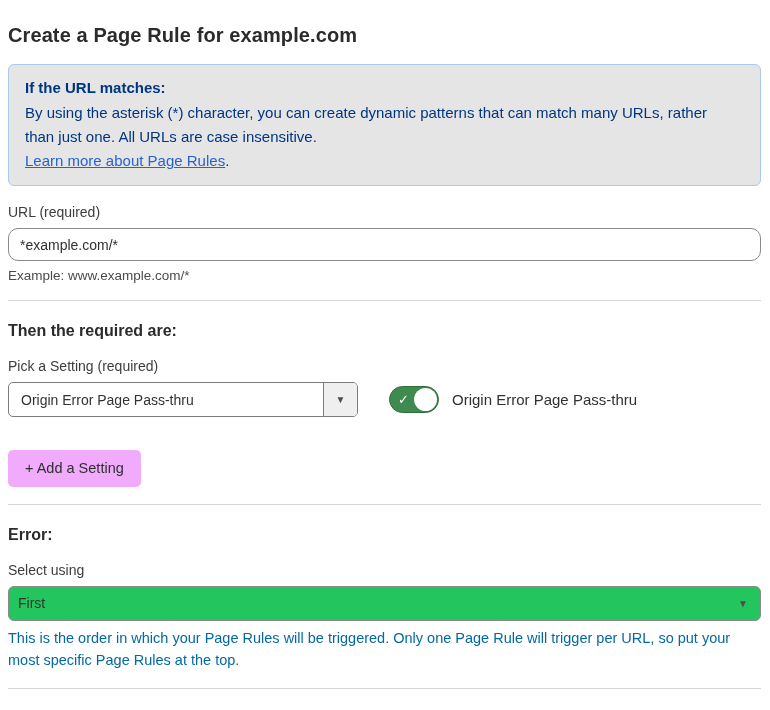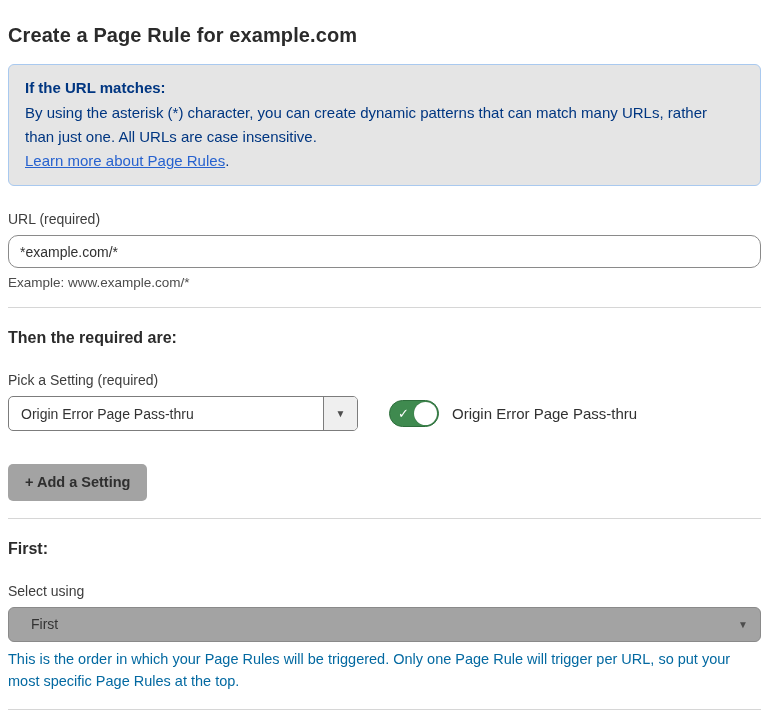--- a/index.html
+++ b/index.html
@@ -37,21 +37,21 @@
   .info-link {
     color: #2762cf;
     text-decoration: underline;
     cursor: pointer;
   }
   .info-link-suffix { color: #003681; }
 
   .field-label {
     font-size: 14px;
     color: #3d3d3d;
-    margin-top: 25px;
+    margin-top: 18px;
   }
   .text-input {
     display: block;
     width: 100%;
     margin-top: 8px;
     height: 33px;
     border: 1px solid #8a8a8a;
     border-radius: 10px;
     padding: 0 11px;
     font-size: 14px;
@@ -149,40 +149,39 @@
   .btn {
     display: inline-block;
     border: none;
     border-radius: 5px;
     font-family: "Liberation Sans", "DejaVu Sans", sans-serif;
     font-size: 14.5px;
     cursor: pointer;
     line-height: 1;
   }
   .btn-gray {
-    background: #a3a3a3;
+    background: #f0abfc;
     color: #2f2f2f;
     padding: 10px 17px;
-    font-weight: bold;
   }
   .add-setting-btn {
     margin-top: 33px;
     padding: 11px 17px;
   }
   .full-select {
     margin-top: 8px;
     width: 100%;
     height: 35px;
     border: 1px solid #8a8a8a;
     border-radius: 6px;
-    background: #a3a3a3;
+    background: #22c55e;
     display: flex;
     align-items: center;
     justify-content: space-between;
-    padding: 0 12px 0 22px;
+    padding: 0 12px 0 9px;
     cursor: pointer;
   }
   .full-select .select-value {
     font-size: 14px;
     color: #333333;
   }
   .full-select .select-caret {
     font-size: 10px;
     color: #4d4d4d;
   }
@@ -228,21 +227,21 @@
     <span class="toggle-check">✓</span>
     <span class="toggle-knob"></span>
   </div>
   <div class="toggle-label">Origin Error Page Pass-thru</div>
 </div>
 
 <button class="btn btn-gray add-setting-btn">+ Add a Setting</button>
 
 <hr class="divider">
 
-<div class="section-heading">First:</div>
+<div class="section-heading">Error:</div>
 
 <div class="field-label">Select using</div>
 
 <div class="full-select">
   <span class="select-value">First</span>
   <span class="select-caret">▼</span>
 </div>
 
 <div class="order-helper">This is the order in which your Page Rules will be triggered. Only one Page Rule will trigger per URL, so put your most specific Page Rules at the top.</div>
 

